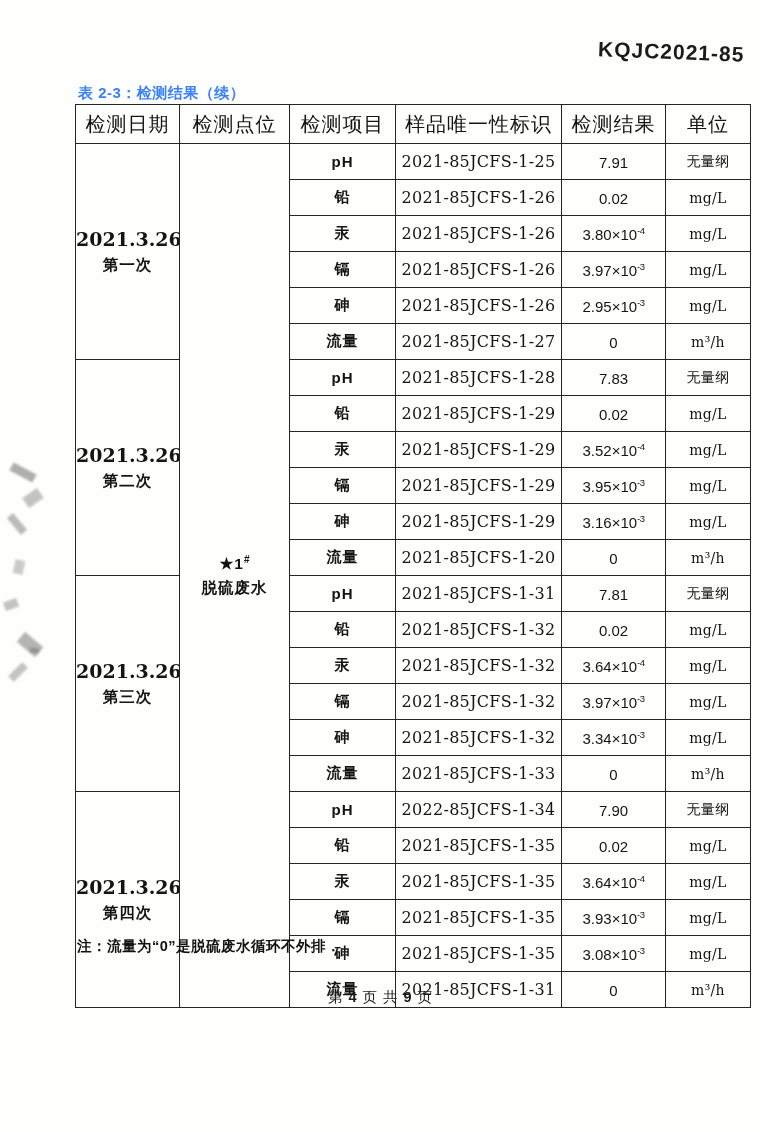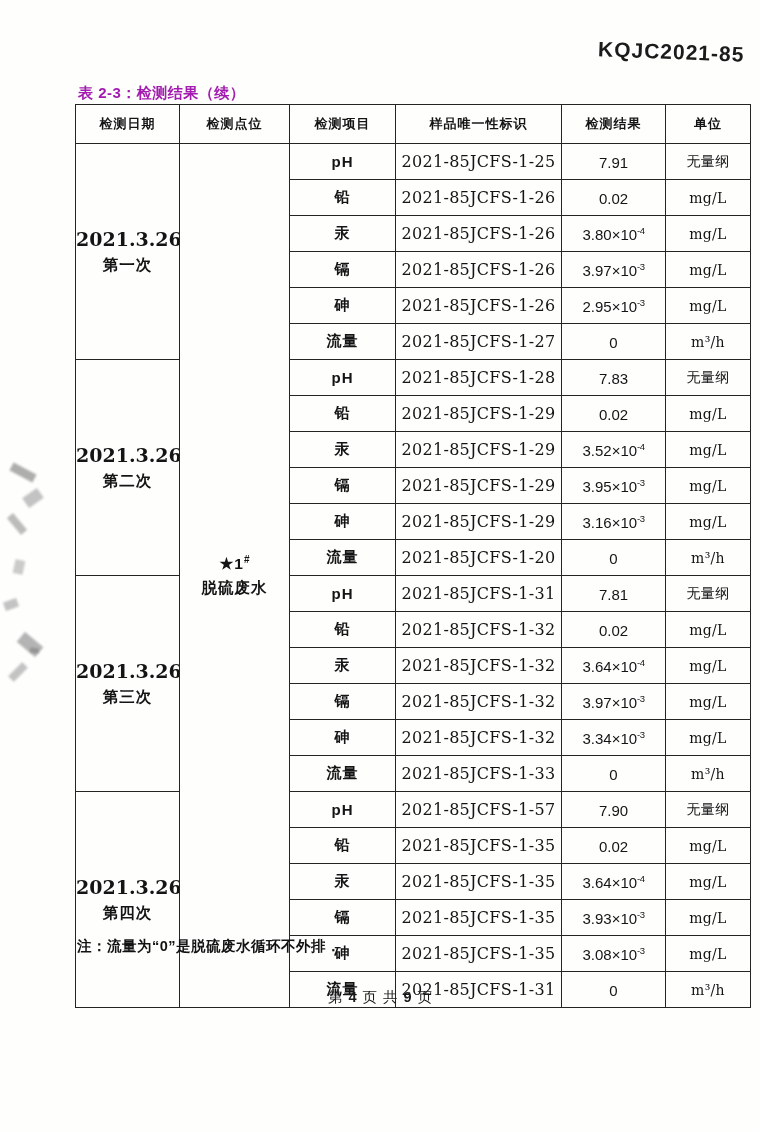--- a/index.html
+++ b/index.html
@@ -8,31 +8,31 @@
     background:#fefefd;color:#141414;
     font-family:"Liberation Sans", sans-serif;
   }
   .doc-number{
     position:absolute;top:40px;right:16px;
     font-size:21px;font-weight:700;letter-spacing:1px;
     transform:rotate(2.2deg);color:#1b1b1b;
   }
   .caption{
     position:absolute;left:78px;top:84px;
-    font-size:15px;font-weight:700;color:#a21caf;letter-spacing:0.5px;
+    font-size:15px;font-weight:700;color:#3b82f6;letter-spacing:0.5px;
   }
   table.results{
     position:absolute;left:75px;top:104px;
     border-collapse:collapse;table-layout:fixed;width:675px;
   }
   table.results th,table.results td{
     border:1.6px solid #242424;text-align:center;vertical-align:middle;padding:0;
     overflow:hidden;
   }
-  table.results th{height:38px;font-size:13px;font-weight:700;letter-spacing:1px;}
+  table.results th{height:38px;font-size:20px;font-weight:400;letter-spacing:1px;}
   table.results td{height:35px;}
   col.c-date{width:104px;} col.c-loc{width:110px;} col.c-item{width:106px;}
   col.c-id{width:166px;} col.c-res{width:104px;} col.c-unit{width:85px;}
   td.date-cell{font-weight:700;line-height:1.45;}
   .date-num{font-family:"DejaVu Serif","Liberation Serif",serif;font-size:19px;}
   .date-seq{font-size:15.5px;letter-spacing:1px;}
   td.loc-cell{font-weight:700;font-size:15.5px;line-height:1.5;letter-spacing:1px;}
   td.loc-cell sup{font-size:10px;letter-spacing:0;}
   td.item-cell{font-weight:700;font-size:15px;letter-spacing:1px;}
   td.id-cell{font-family:"DejaVu Serif","Liberation Serif",serif;font-size:16px;letter-spacing:0.3px;}
@@ -223,21 +223,21 @@
       <td class="res-cell"><span>0</span><sup></sup></td>
       <td class="unit-cell">m³/h</td>
     </tr>
 
     <tr>
       <td class="date-cell" rowspan="6">
         <div class="date-num">2021.3.26</div>
         <div class="date-seq">第四次</div>
       </td>
       <td class="item-cell">pH</td>
-      <td class="id-cell">2021-85JCFS-1-57</td>
+      <td class="id-cell">2022-85JCFS-1-34</td>
       <td class="res-cell"><span>7.90</span><sup></sup></td>
       <td class="unit-cell">无量纲</td>
     </tr>
     <tr>
       <td class="item-cell">铅</td>
       <td class="id-cell">2021-85JCFS-1-35</td>
       <td class="res-cell"><span>0.02</span><sup></sup></td>
       <td class="unit-cell">mg/L</td>
     </tr>
     <tr>

